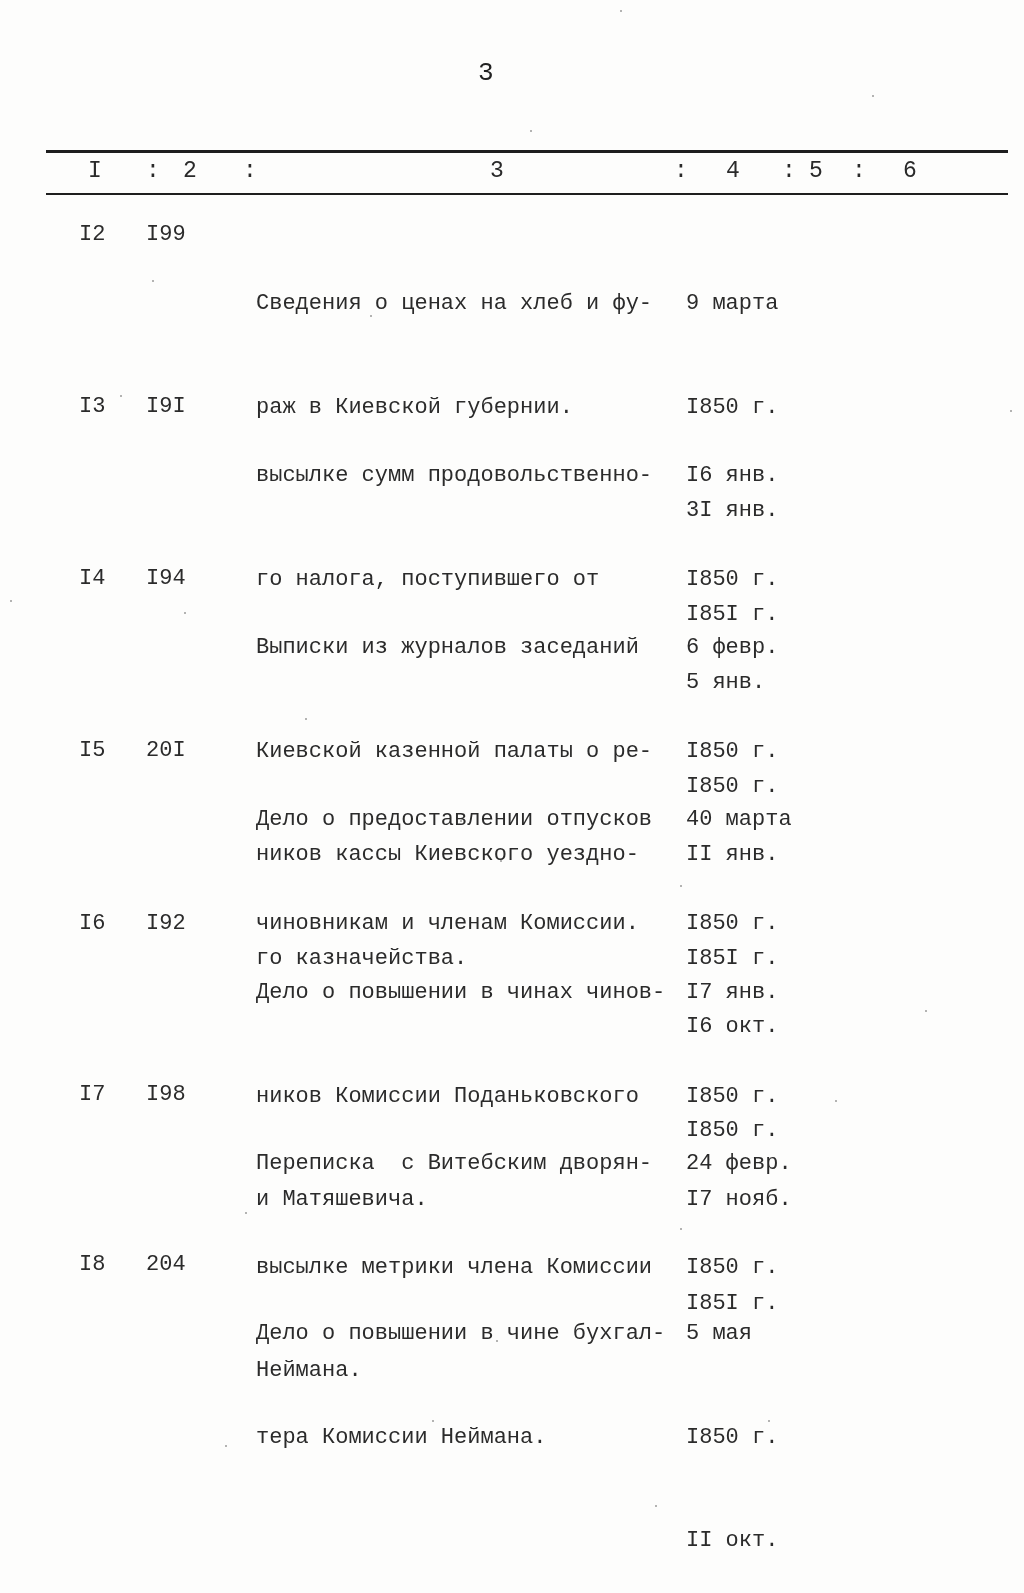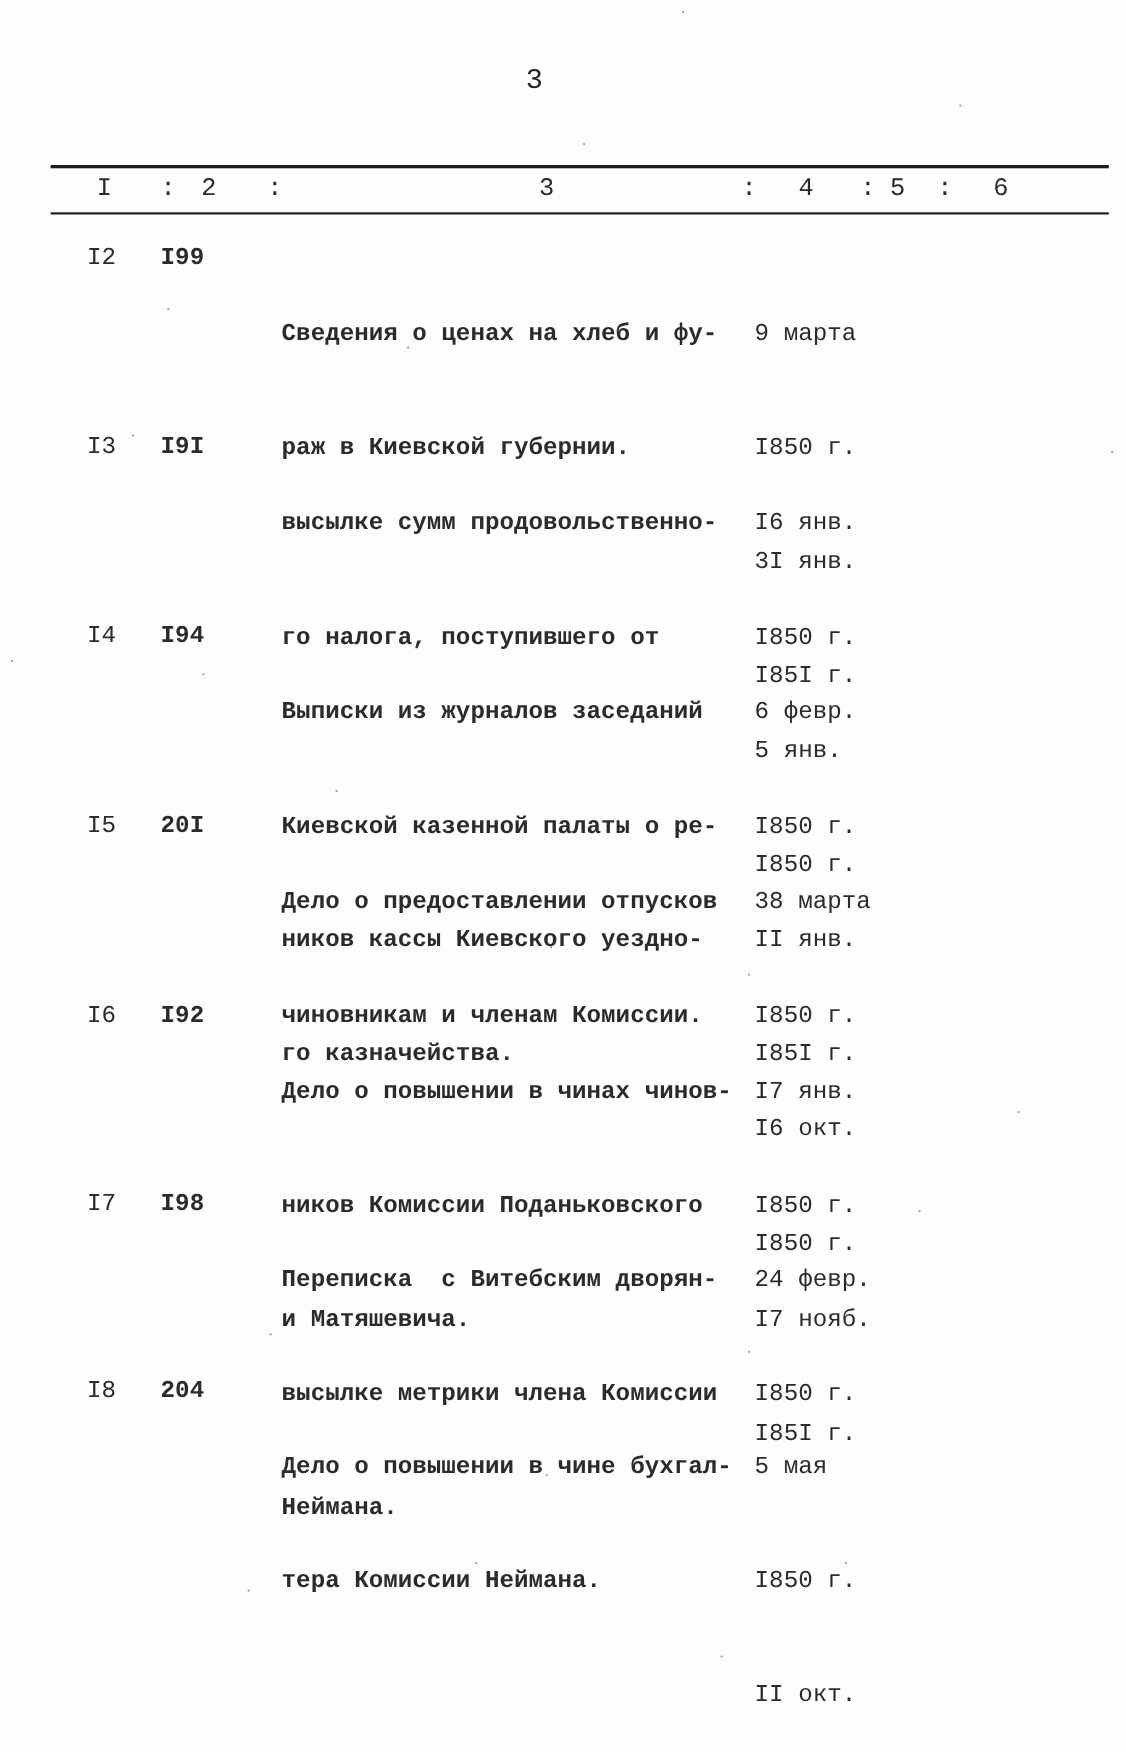--- a/index.html
+++ b/index.html
@@ -60,29 +60,27 @@
     .entry .num {
       position: absolute;
       left: 43px;
       top: 0;
       margin-left: 36px;
     }
     .entry .fond {
       position: absolute;
       left: 146px;
       top: 0;
-      font-weight: bold;
     }
     .entry .title {
       position: absolute;
       left: 256px;
       top: 0;
       width: 430px;
       white-space: pre;
-      font-weight: bold;
     }
     .entry .dates {
       position: absolute;
       left: 686px;
       top: 0;
       white-space: pre;
     }
     .line { display: block; height: 34.5px; }
     .specks span {
       position: absolute;
@@ -164,21 +162,21 @@
   </div>
 
   <div class="entry" style="top:734px">
     <span class="num">I5</span>
     <span class="fond">20I</span>
     <div class="title">
       <span class="line">Дело о предоставлении отпусков</span>
       <span class="line">чиновникам и членам Комиссии.</span>
     </div>
     <div class="dates">
-      <span class="line">38 марта</span>
+      <span class="line">40 марта</span>
       <span class="line">I850 г.</span>
       <span class="line">I6 окт.</span>
       <span class="line">I850 г.</span>
     </div>
   </div>
 
   <div class="entry" style="top:907px">
     <span class="num">I6</span>
     <span class="fond">I92</span>
     <div class="title">

